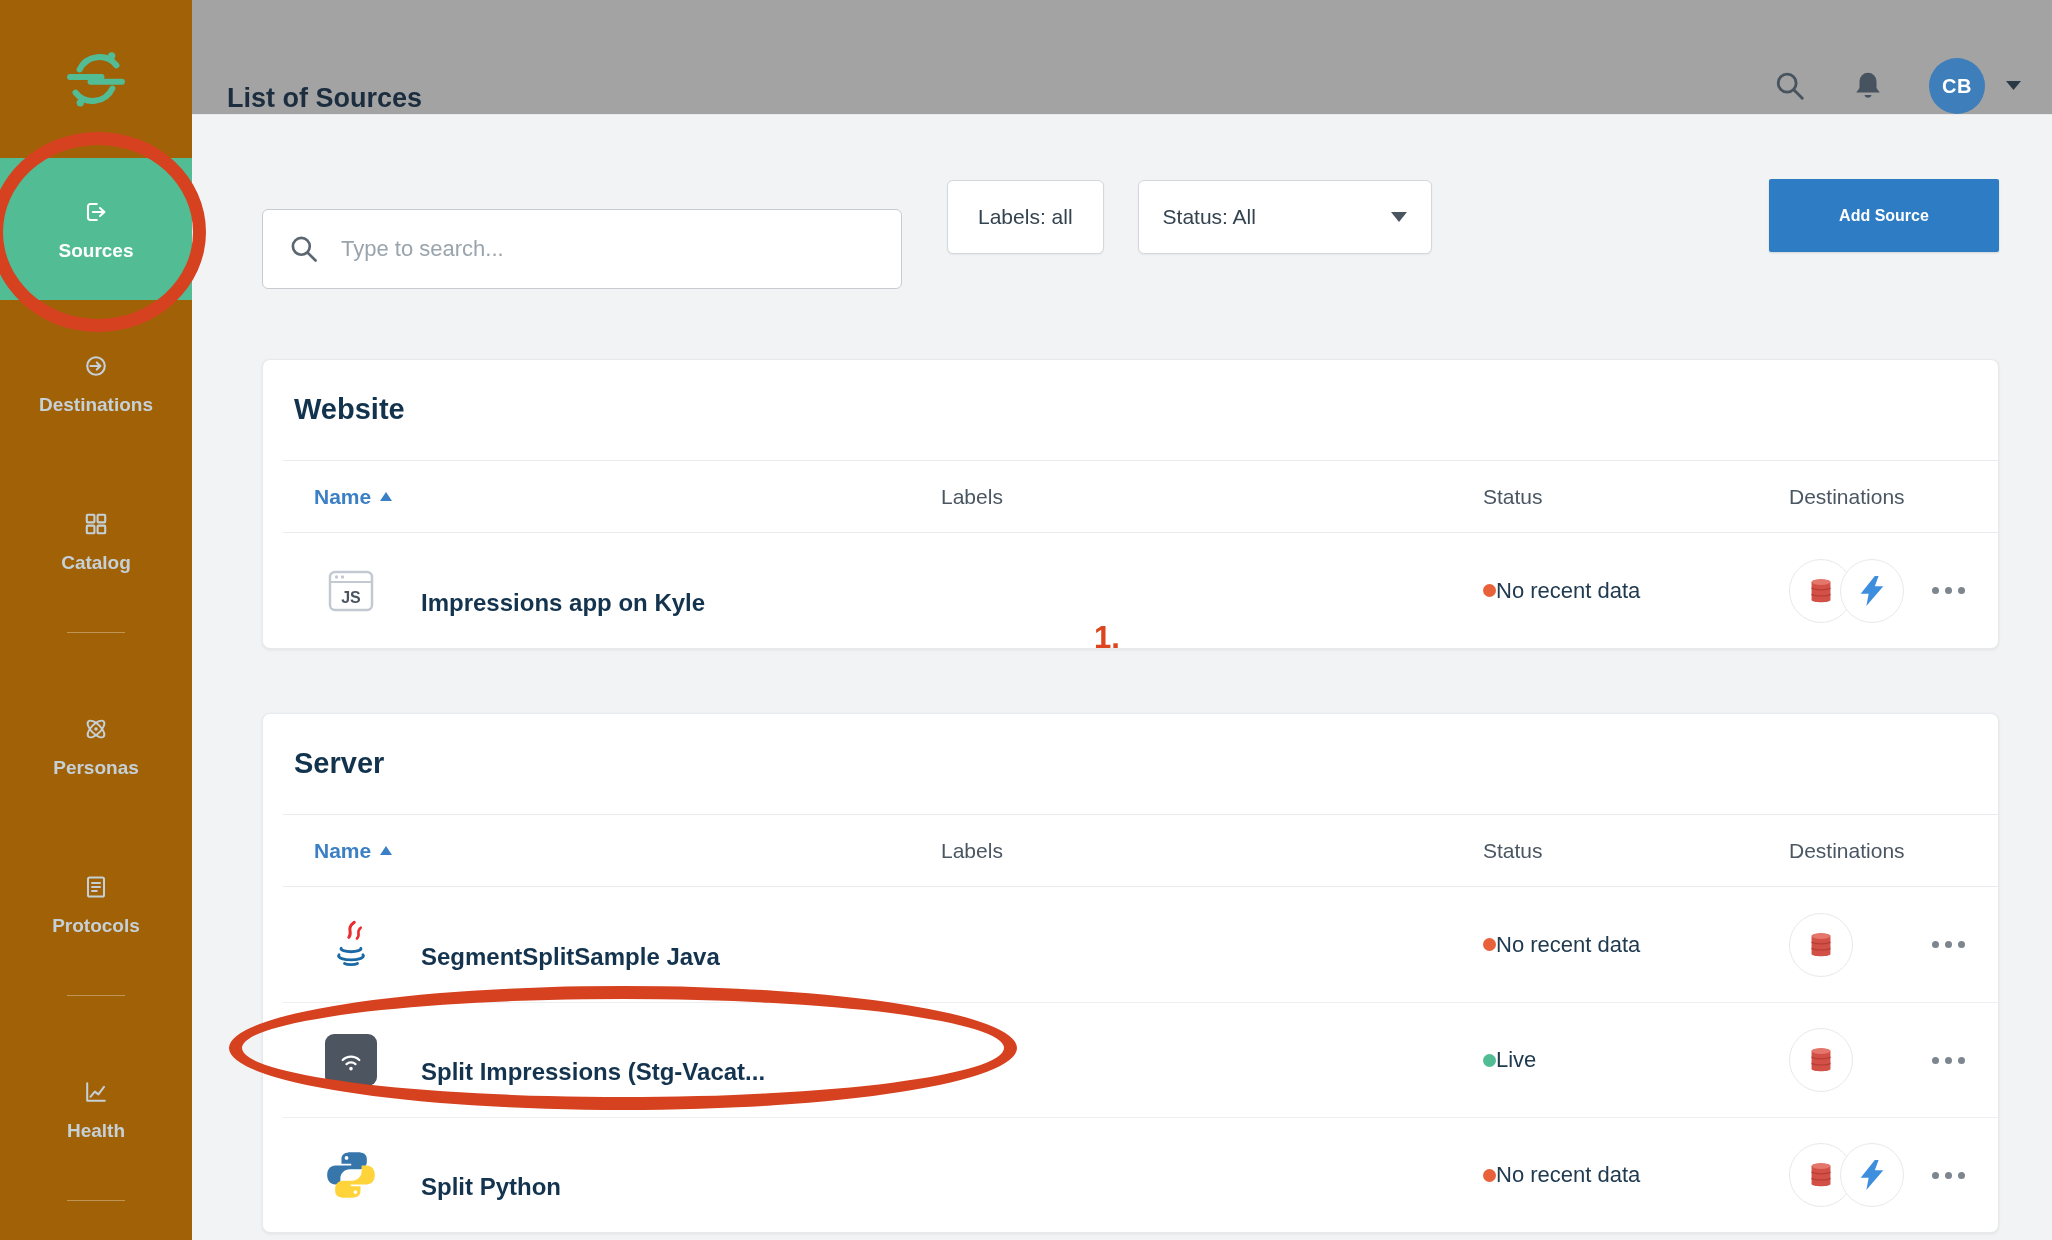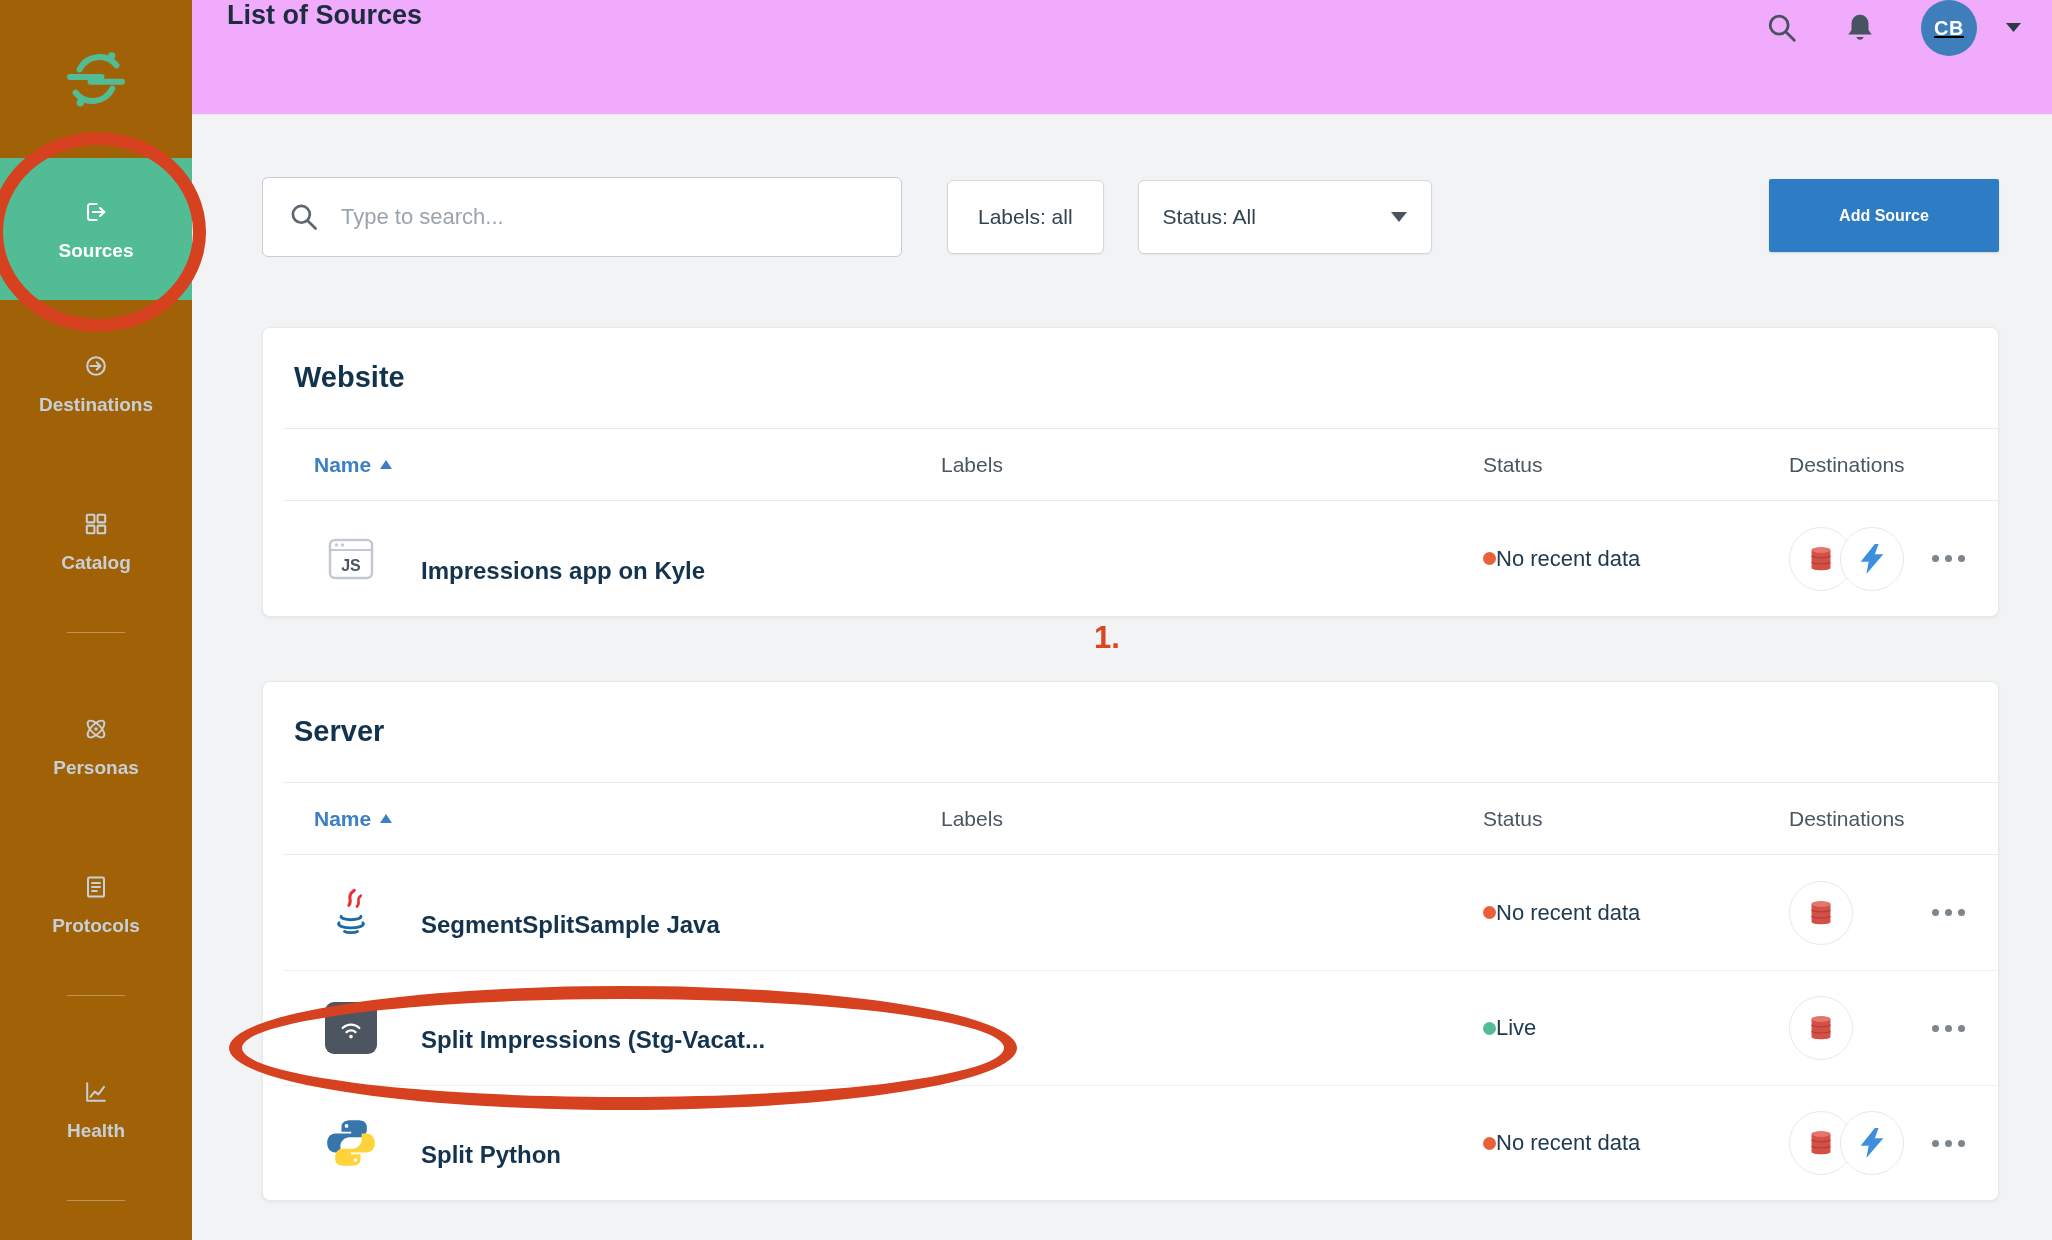--- a/index.html
+++ b/index.html
@@ -34,40 +34,40 @@
   .nav-item.mt-after-div { margin-top:80px; }
   .nav-divider {
     width:58px; height:1px; background:rgba(255,255,255,.32);
     margin:58px auto 0 auto; border:none;
   }
 
   
   .main { flex:1; display:flex; flex-direction:column; min-width:0; }
 
   .topbar {
-    height:115px; background:#f0abfc; border-bottom:1px solid #e7e9eb;
-    display:flex; align-items:flex-start; padding:0 30px 0 35px;
+    height:115px; background:#a3a3a3; border-bottom:1px solid #e7e9eb;
+    display:flex; align-items:flex-end; padding:0 30px 0 35px;
   }
   .page-title { font-size:27px; font-weight:700; color:#1b2d3e; }
   .topbar-actions { margin-left:auto; display:flex; align-items:center; gap:44px; }
   .icon-btn { background:none; border:none; cursor:pointer; display:flex; align-items:center; }
   .icon-btn svg { width:34px; height:34px; }
-  .user-menu { display:flex; align-items:center; gap:28px; cursor:pointer;text-decoration:underline; }
+  .user-menu { display:flex; align-items:center; gap:20px; cursor:pointer; }
   .avatar {
     width:56px; height:56px; border-radius:50%; background:#3d7ebb;
     color:#fff; font-size:20px; font-weight:700;
     display:flex; align-items:center; justify-content:center; letter-spacing:.5px;
   }
   .caret-down svg { width:17px; height:12px; display:block; }
 
   
   .content { flex:1; padding:62px 53px 0 70px; position:relative; }
 
   .toolbar { display:flex; align-items:flex-start; }
-  .search-box { position:relative; width:640px; }
+  .search-box { position:relative; width:640px;margin-top:32px; }
   .search-box svg {
     position:absolute; left:26px; top:24px; width:32px; height:32px;
   }
   .search-input {
     width:640px; height:80px; border:1px solid #c6ccd2; border-radius:6px;
     background:#fff; padding:0 20px 0 78px; font-size:22px; color:#2c3e4c;
     font-family:"Liberation Sans", sans-serif; outline:none;
   }
   .search-input::placeholder { color:#9aa4ad; }
   .filter-btn {

